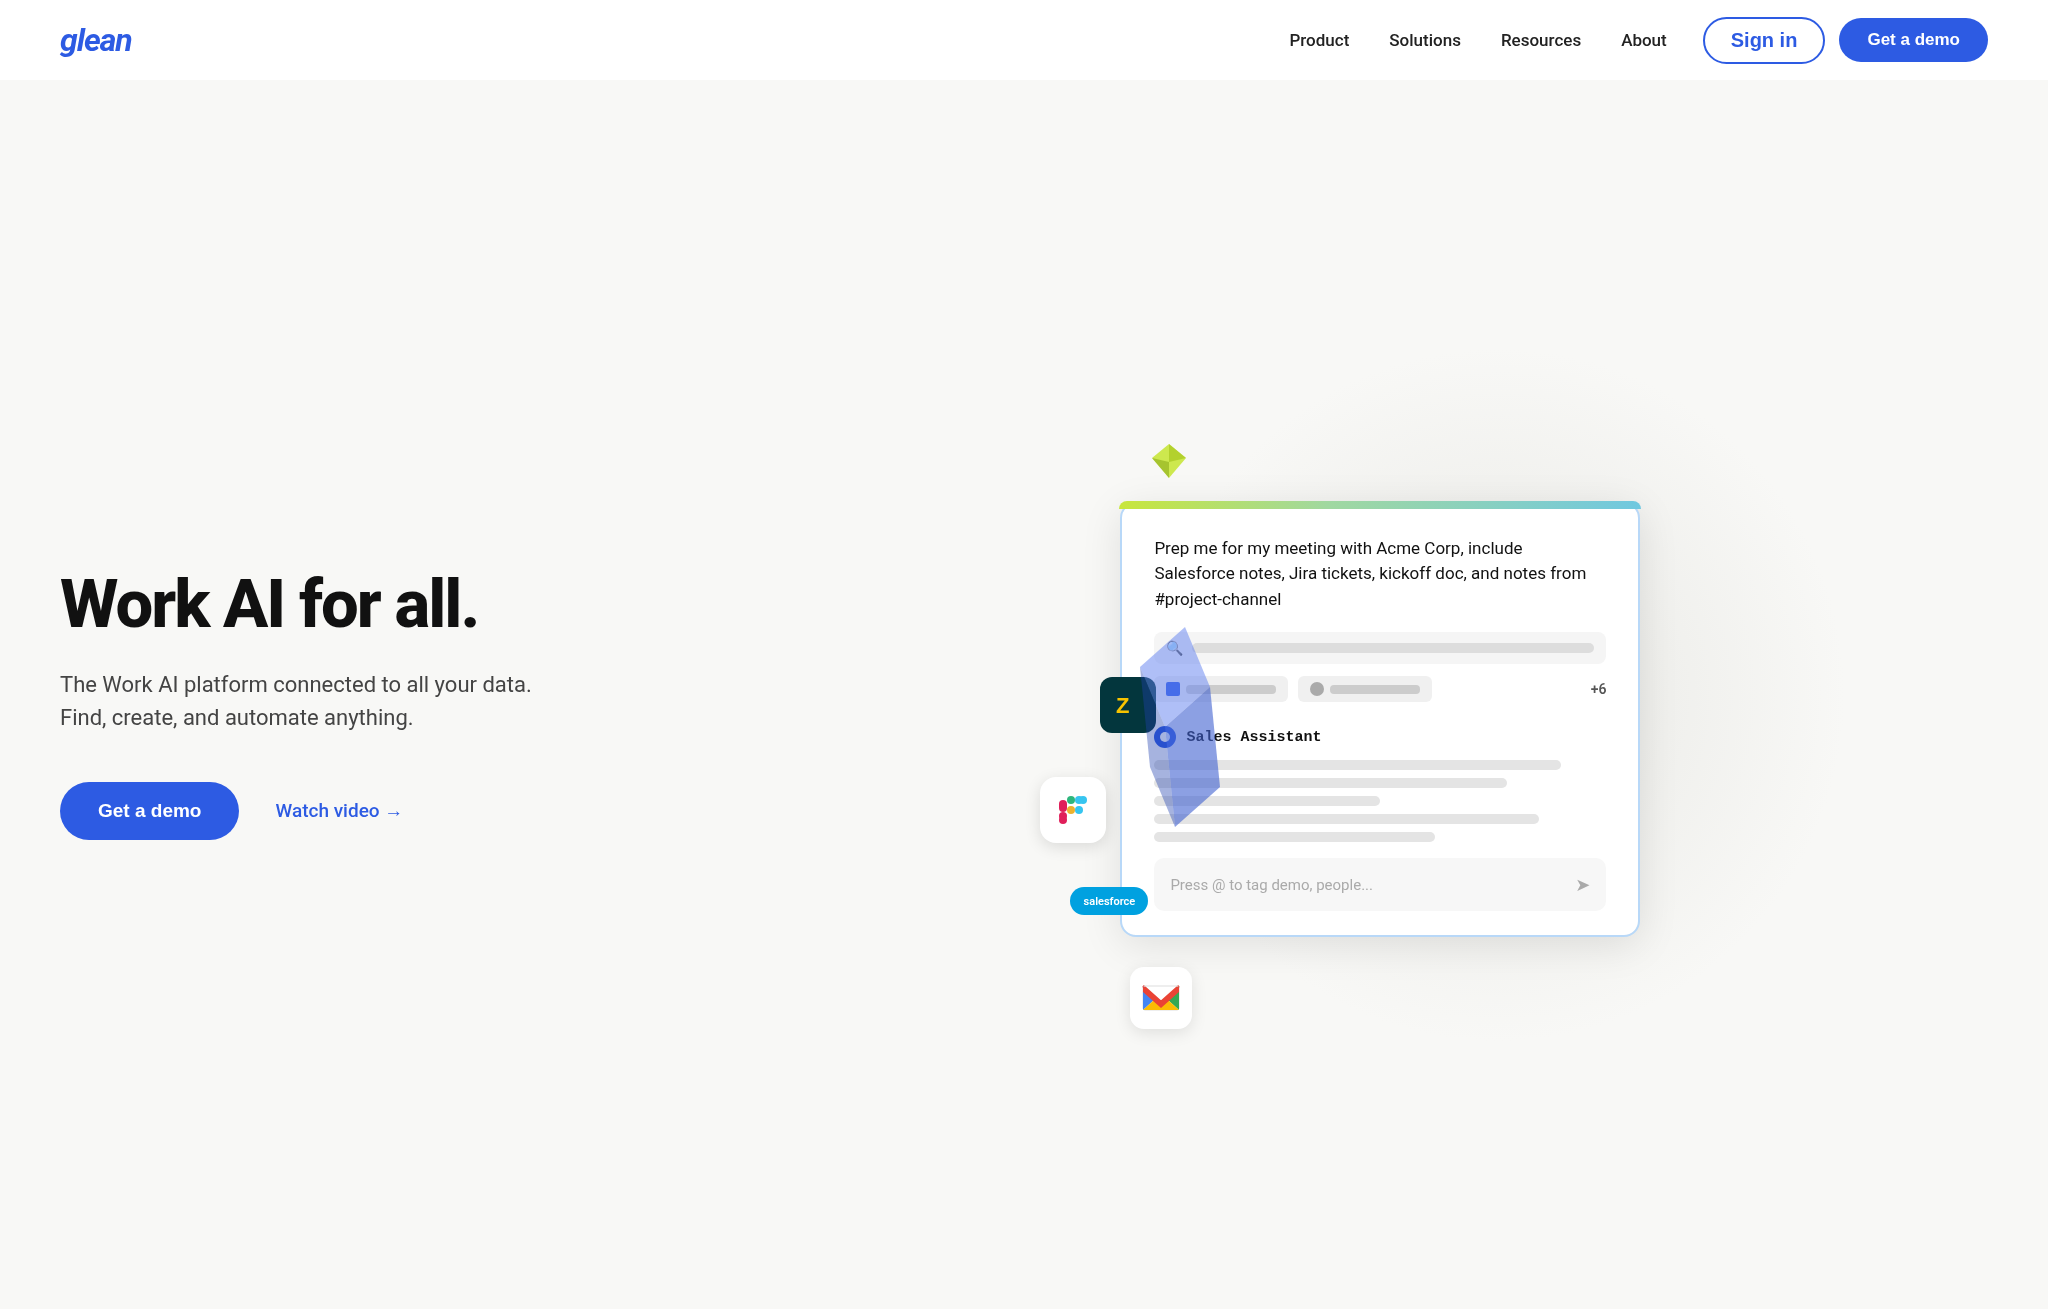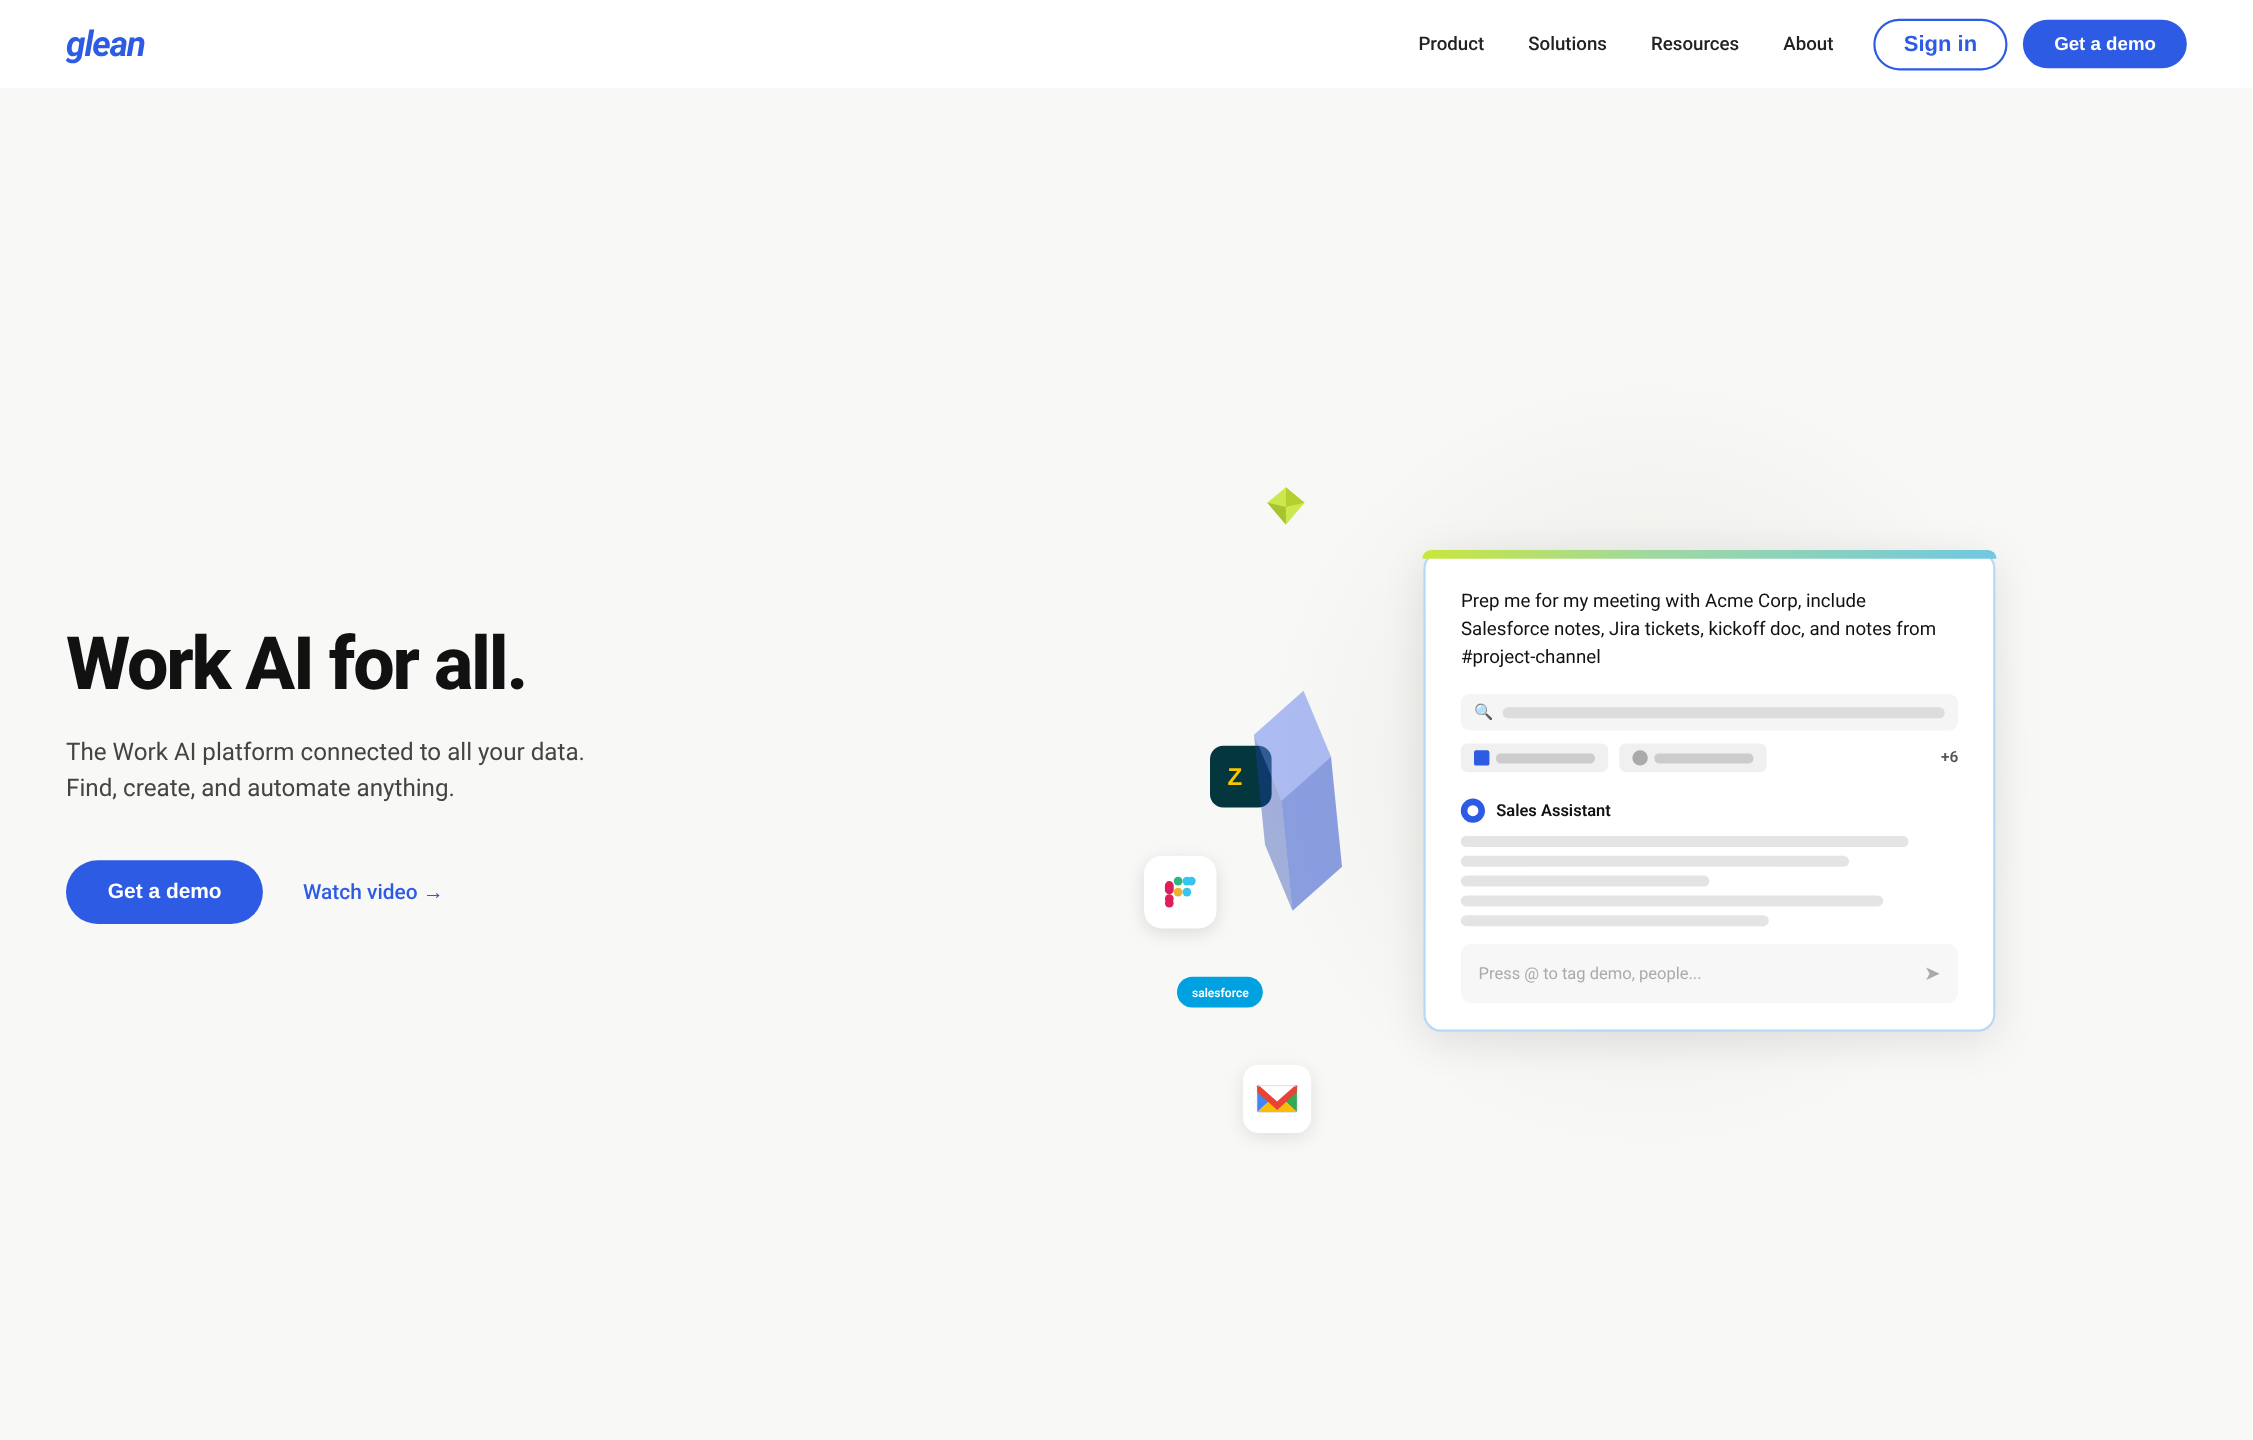--- a/index.html
+++ b/index.html
@@ -144,21 +144,20 @@
       gap: 8px;
       text-decoration: none;
     }
 
     
     .hero-right {
       flex: 0 0 45%;
       position: relative;
       z-index: 2;
       display: flex;
-      justify-content: center;
       align-items: flex-start;
     }
 
     
     .diamond-gem {
       position: absolute;
       top: -30px;
       left: 30px;
       width: 38px;
       height: 38px;
@@ -268,20 +267,21 @@
     
     .card-assistant {
       margin-bottom: 16px;
     }
 
     .assistant-header {
       display: flex;
       align-items: center;
       gap: 10px;
       margin-bottom: 12px;
+      font-family: Liberation Mono, monospace;
     }
 
     .assistant-avatar {
       width: 22px;
       height: 22px;
       background: #2d5be3;
       border-radius: 50%;
       display: flex;
       align-items: center;
       justify-content: center;

